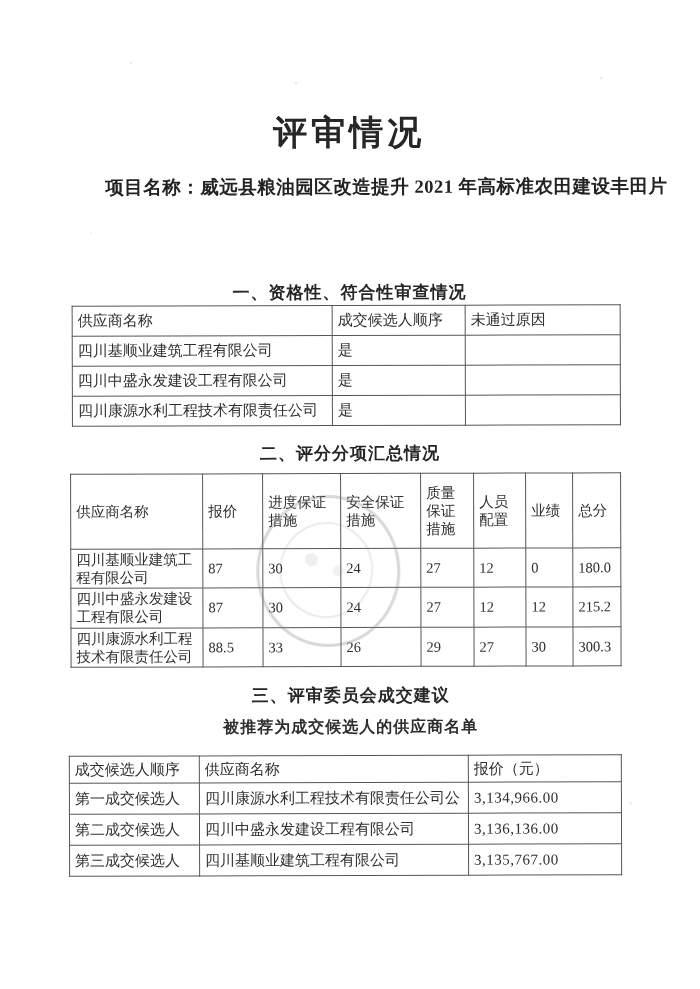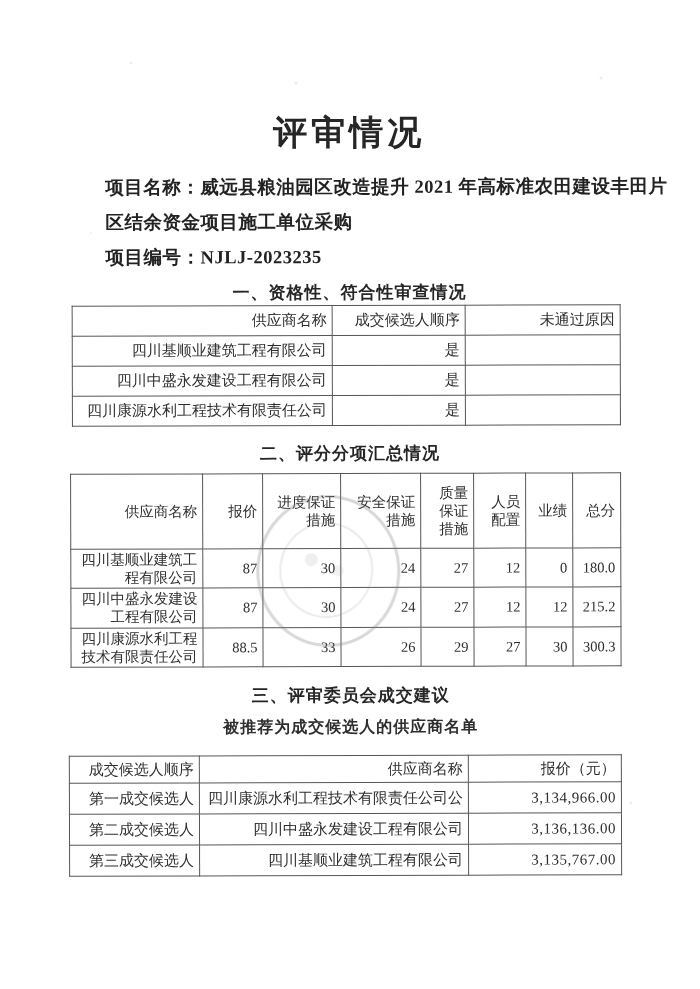--- a/index.html
+++ b/index.html
@@ -25,21 +25,21 @@
   }
   .sec.h1{top:281px;}
   .sec.h2{top:442px;}
   .sec.h3{top:684px;}
   .subtitle{
     position:absolute;top:717px;left:0;width:100%;margin:0;text-align:center;
     font-size:16px;font-weight:600;color:#2e2e2e;letter-spacing:1px;
   }
   table{position:absolute;border-collapse:collapse;table-layout:fixed;background:transparent;}
   th,td{
-    border:1px solid #565656;text-align:right;vertical-align:middle;
+    border:1px solid #565656;text-align:left;vertical-align:middle;
     padding:1px 5px;word-break:break-all;line-height:1.25;color:#2e2e2e;
   }
   th{font-weight:normal;}
   .t1{left:72px;top:305px;width:548px;font-size:15px;}
   .t1 tr{height:30px;}
   .t2{left:70px;top:473px;width:550px;font-size:14.5px;}
   .t2 tr.hrow{height:75px;}
   .t2 tr{height:39px;}
   .t3{left:68px;top:755px;width:552px;font-size:15px;}
   .t3 tr.hrow{height:27px;}
@@ -78,22 +78,20 @@
 </head>
 <body>
 
 <div class="page">
   <div class="noise"></div>
   <div class="tilt">
 
     <h1 class="doc-title">评审情况</h1>
 
     <p class="para l1">项目名称：威远县粮油园区改造提升 2021 年高标准农田建设丰田片</p>
-    <p class="para l2">区结余资金项目施工单位采购</p>
-    <p class="para l3">项目编号：NJLJ-2023235</p>
 
     <h2 class="sec h1">一、资格性、符合性审查情况</h2>
 
     <table class="t1">
       <colgroup>
           <col style="width:260px">
           <col style="width:133px">
           <col style="width:155px">
         </colgroup>
       <tbody>

